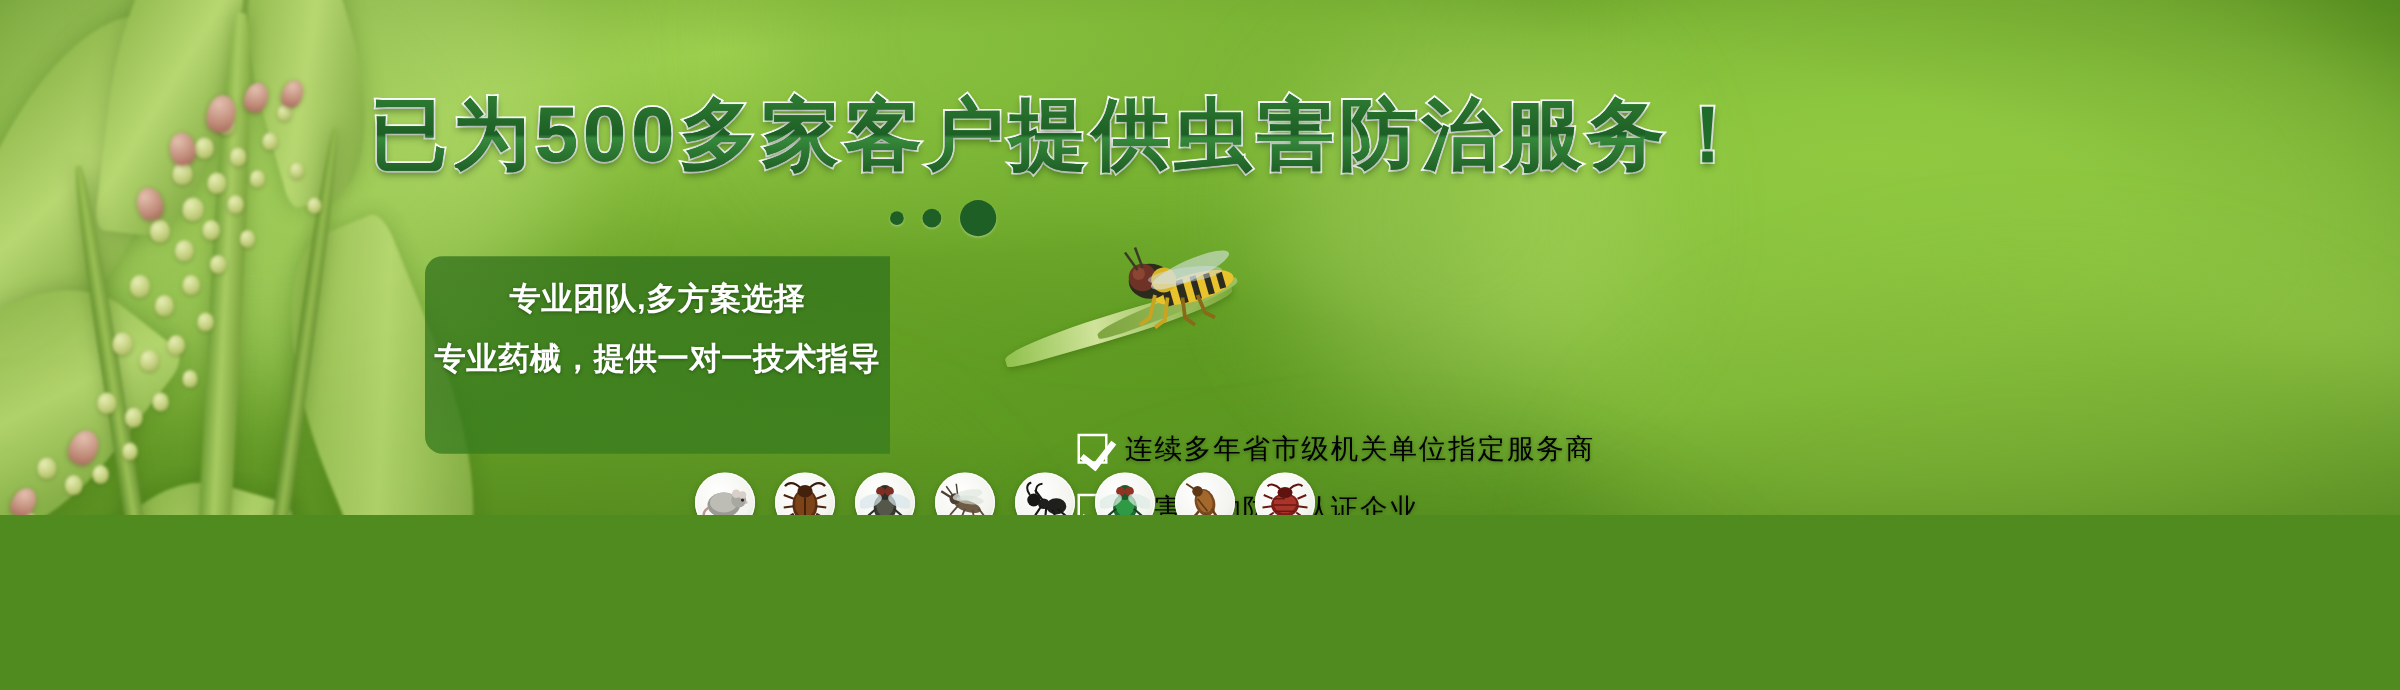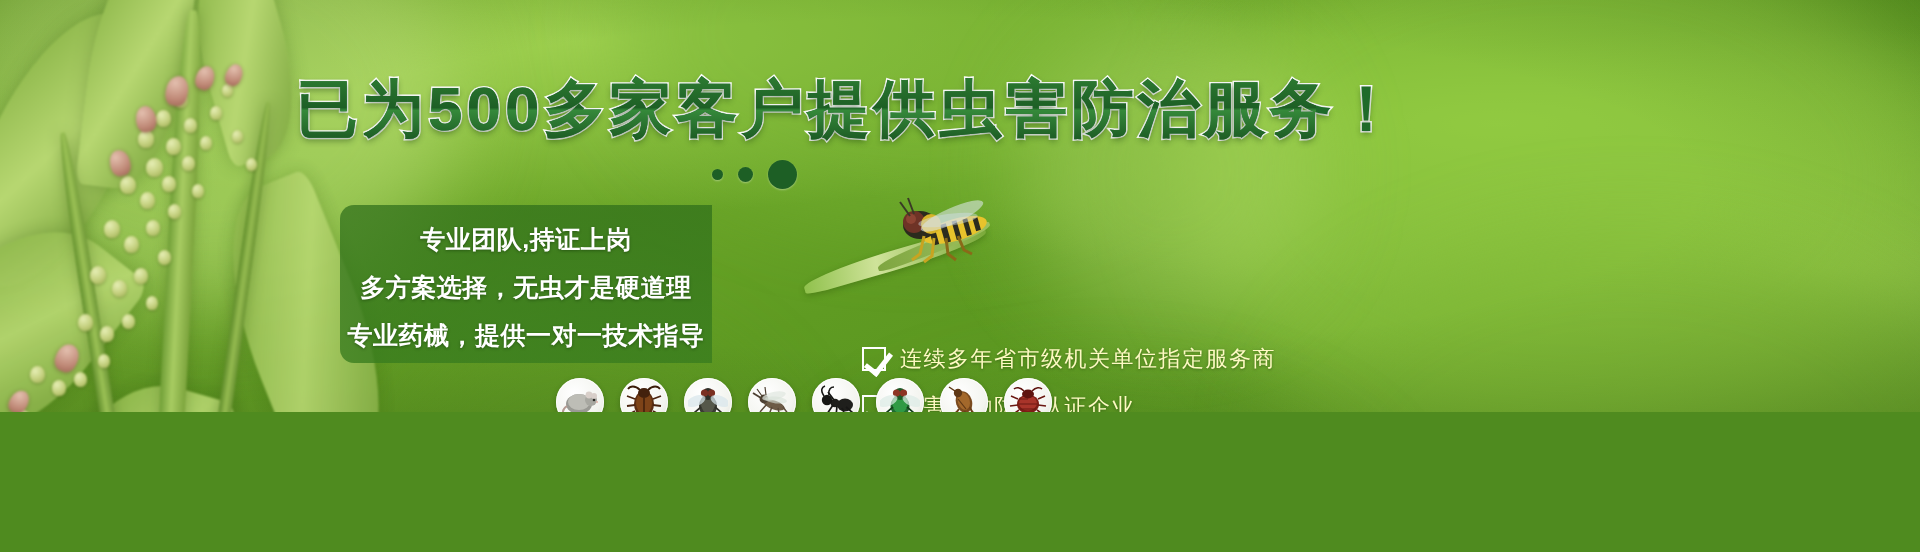--- a/index.html
+++ b/index.html
@@ -131,21 +131,21 @@
   .ck-box {
     width:24px; height:24px; border:2px solid #ffffff; margin-right:14px;
     position:relative; flex:0 0 auto;
   }
   .ck-box::after {
     content:""; position:absolute; left:3px; top:0px;
     width:11px; height:22px; border-right:5px solid #ffffff; border-bottom:5px solid #ffffff;
     transform:rotate(38deg) translate(2px,-3px);
   }
   .ck-text {
-    color:#fef9c3; font-size:22px; letter-spacing:1.5px; white-space:nowrap;
+    color:#000000; font-size:22px; letter-spacing:1.5px; white-space:nowrap;
     text-shadow:0 1px 3px rgba(10,40,5,.4);
   }
 
   
   .pests { position:absolute; left:556px; top:378px; display:flex; gap:16px; }
   .pest {
     width:48px; height:48px; border-radius:50%;
     background:radial-gradient(circle at 38% 32%, #ffffff 0%, #f3f4ef 62%, #d9dbd2 100%);
     box-shadow:0 2px 5px rgba(25,55,10,.35), inset 0 0 0 1px rgba(255,255,255,.8);
     position:relative; overflow:hidden;
@@ -229,22 +229,21 @@
   <div class="headline">已为500多家客户提供虫害防治服务！</div>
   <div class="headline-fill">已为500多家客户提供虫害防治服务！</div>
 
   <div class="dots">
     <span class="d sm"></span>
     <span class="d md"></span>
     <span class="d lg"></span>
   </div>
 
   <div class="panel">
-    <div class="panel-line pl-1">专业团队,持证上岗</div>
-    <div class="panel-line pl-2">多方案选择，无虫才是硬道理</div>
+    <div class="panel-line pl-1">专业团队,多方案选择</div>
     <div class="panel-line pl-3">专业药械，提供一对一技术指导</div>
   </div>
 
   <div class="fly-wrap">
     <div class="fly-leaf"></div>
     <div class="fly-leaf2"></div>
     <svg width="150" height="70" viewBox="0 0 150 70" style="position:absolute;left:62px;top:0;">
       <g>
         <ellipse cx="103" cy="34" rx="33" ry="11" fill="#e8c32c" transform="rotate(-16 103 34)"></ellipse>
         <g transform="rotate(-16 103 34)">

